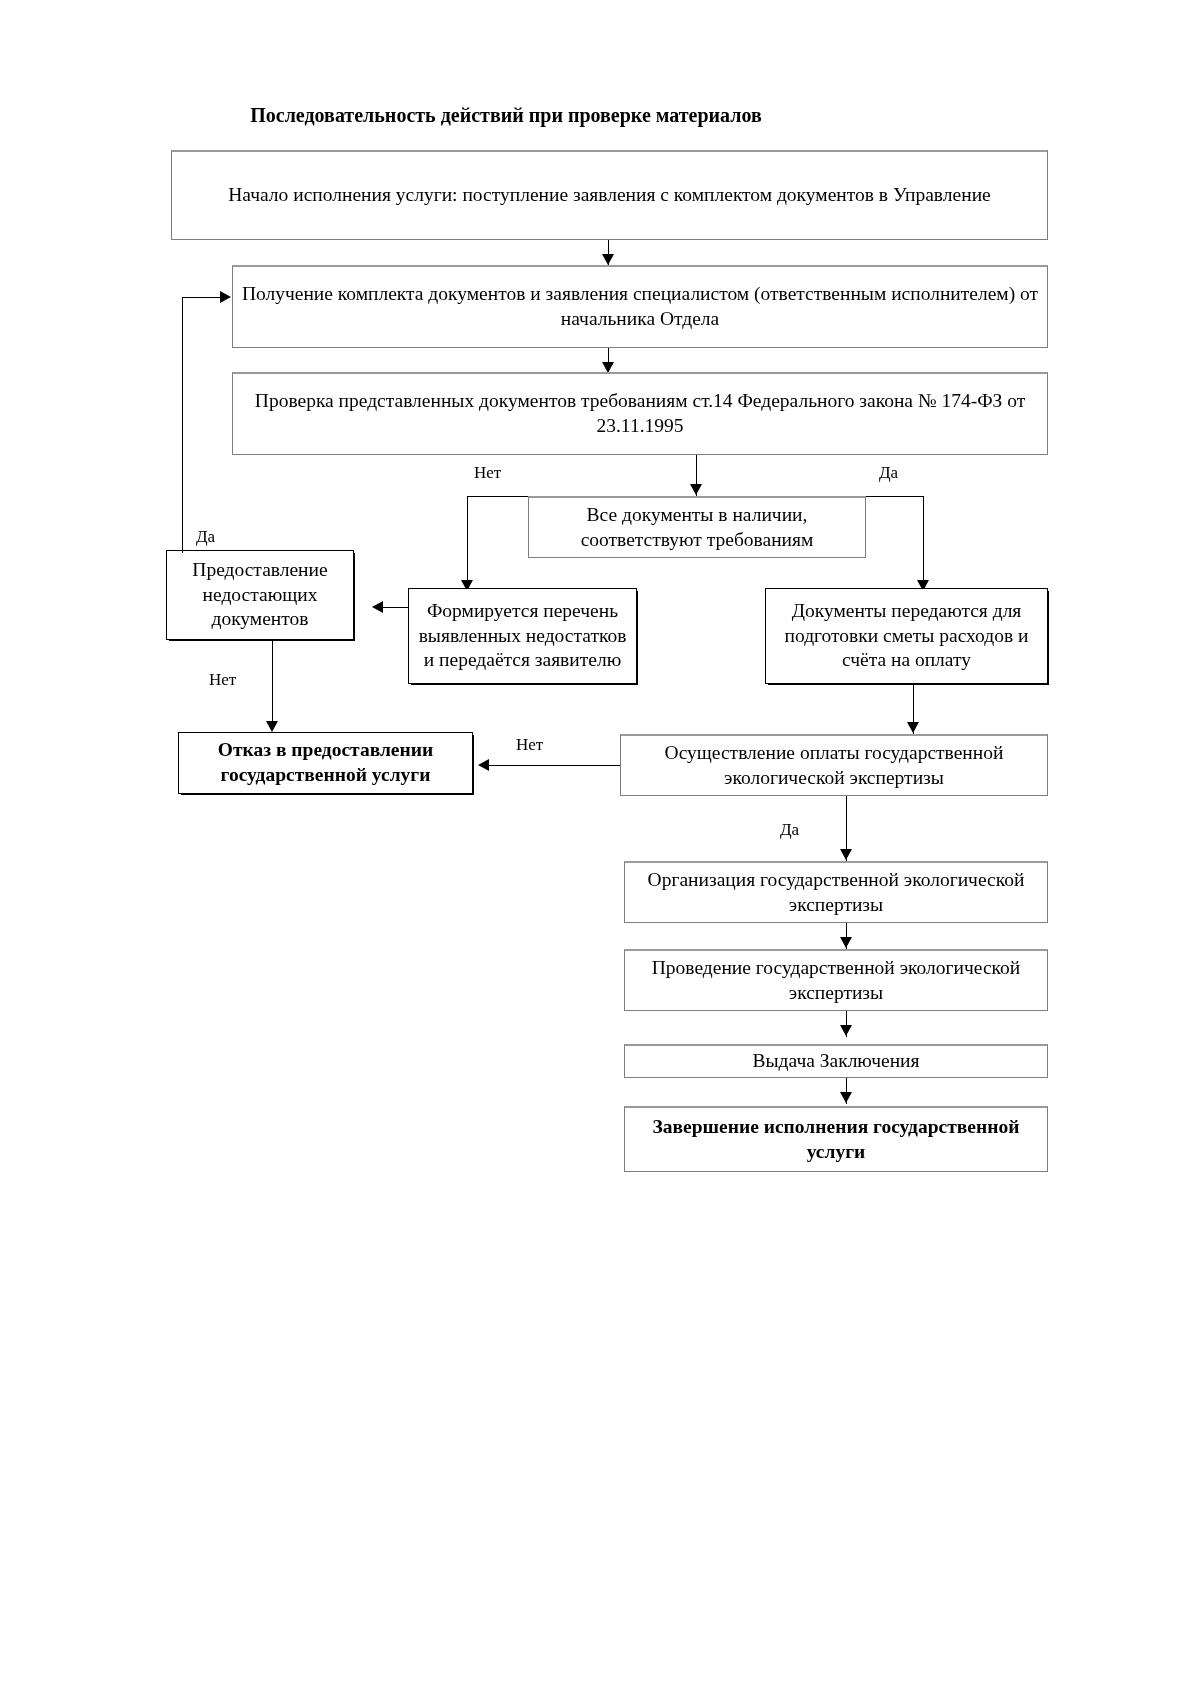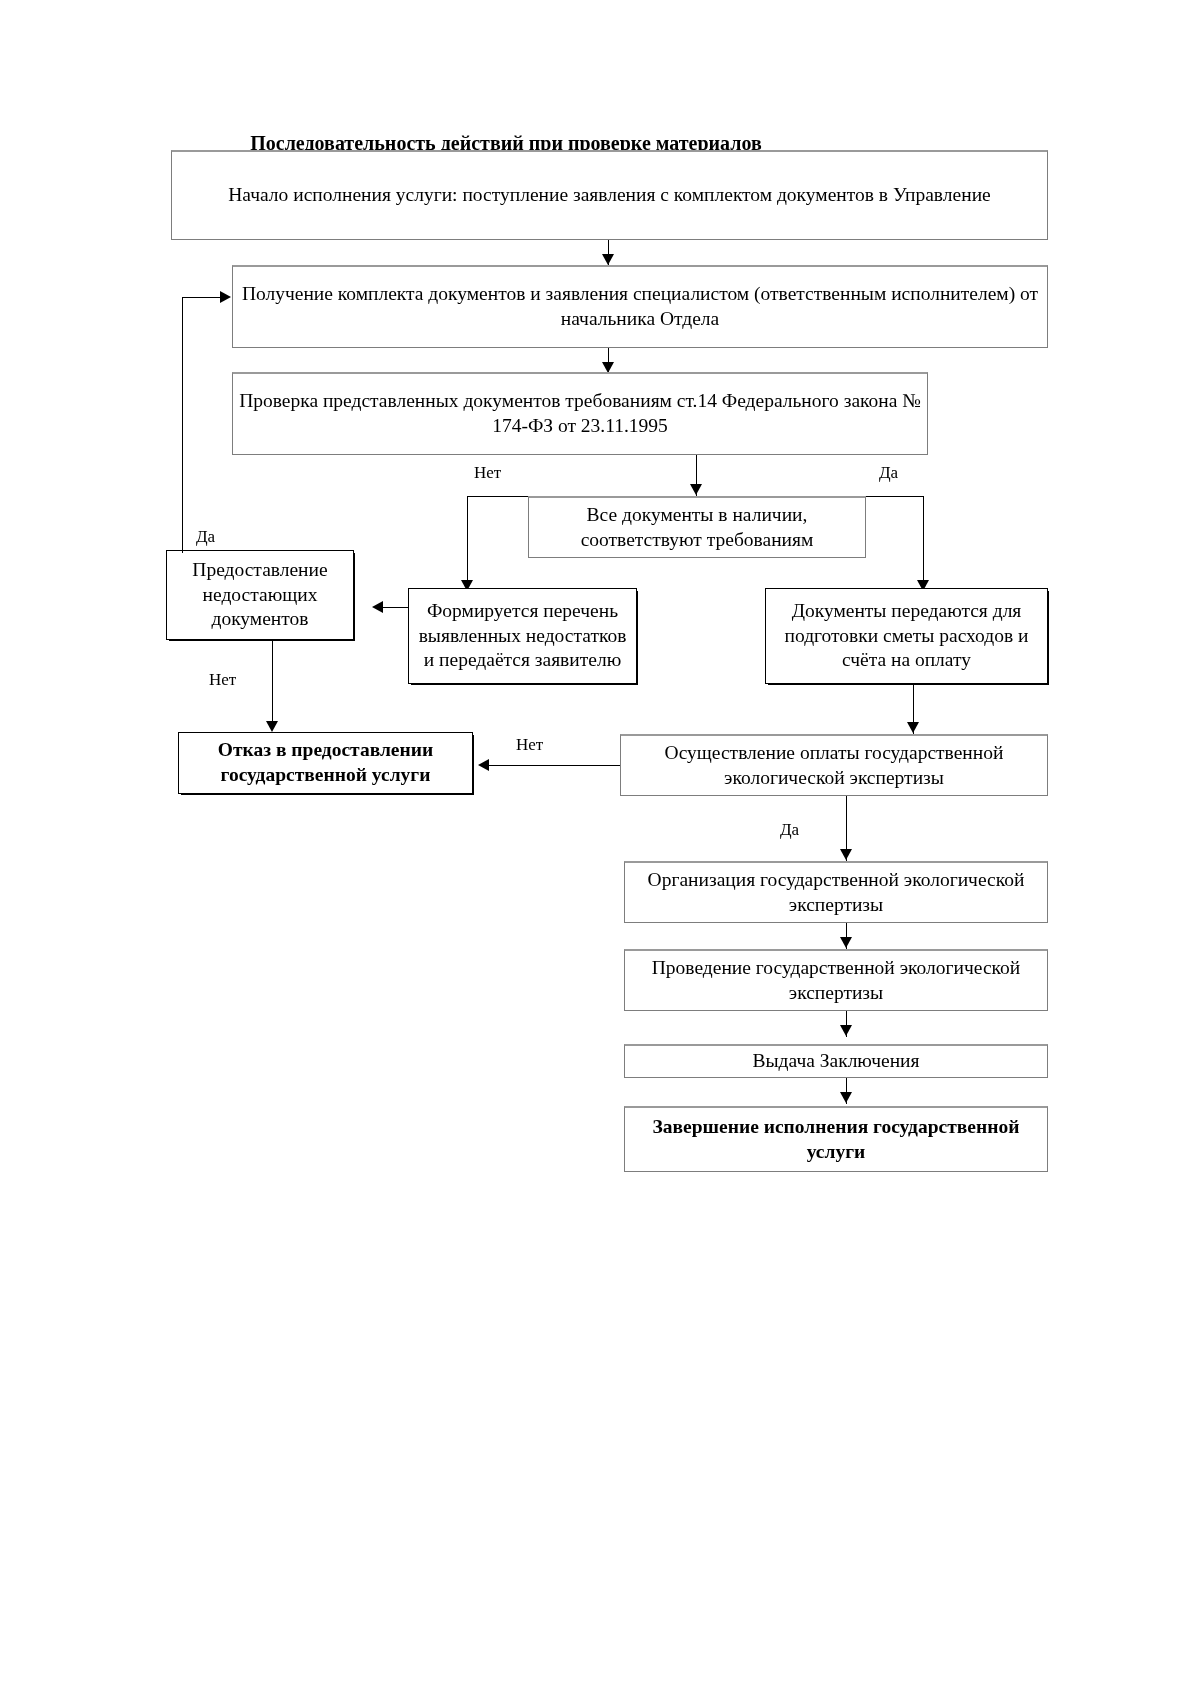--- a/index.html
+++ b/index.html
@@ -21,21 +21,20 @@
   .title {
     position: absolute;
     left: 0;
     top: 104px;
     width: 1012px;
     text-align: center;
     font-size: 20px;
     font-weight: bold;
     font-family: "Liberation Serif", "DejaVu Serif", serif;
     letter-spacing: 0px;
-    margin-top: 28px;
   }
   .box {
     position: absolute;
     box-sizing: border-box;
     border: 1px solid #000000;
     background: #ffffff;
     display: flex;
     align-items: center;
     justify-content: center;
     text-align: center;
@@ -113,21 +112,21 @@
   <div class="vline" style="left:608px; top:240px; height:26px;"></div>
   <div class="arrow-down" style="left:602px; top:254px;"></div>
 
   <div class="box soft" style="left:232px; top:265px; width:816px; height:83px;">
     <span>Получение комплекта документов и заявления специалистом (ответственным исполнителем) от начальника Отдела</span>
   </div>
 
   <div class="vline" style="left:608px; top:348px; height:26px;"></div>
   <div class="arrow-down" style="left:602px; top:362px;"></div>
 
-  <div class="box soft" style="left:232px; top:372px; width:696px; height:83px;">
+  <div class="box soft" style="left:232px; top:372px; width:816px; height:83px;">
     <span>Проверка представленных документов требованиям ст.14 Федерального закона № 174-ФЗ от 23.11.1995</span>
   </div>
 
   <div class="vline" style="left:696px; top:455px; height:41px;"></div>
   <div class="arrow-down" style="left:690px; top:484px;"></div>
 
   <div class="label" style="left:474px; top:463px;">Нет</div>
 
   <div class="label" style="left:879px; top:463px;">Да</div>
 

